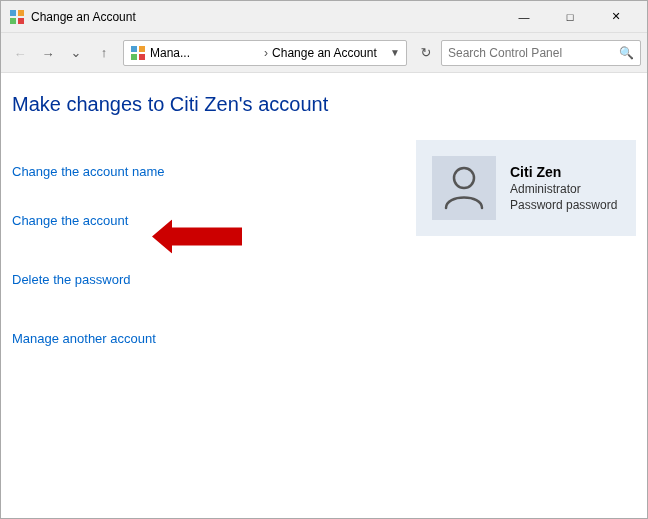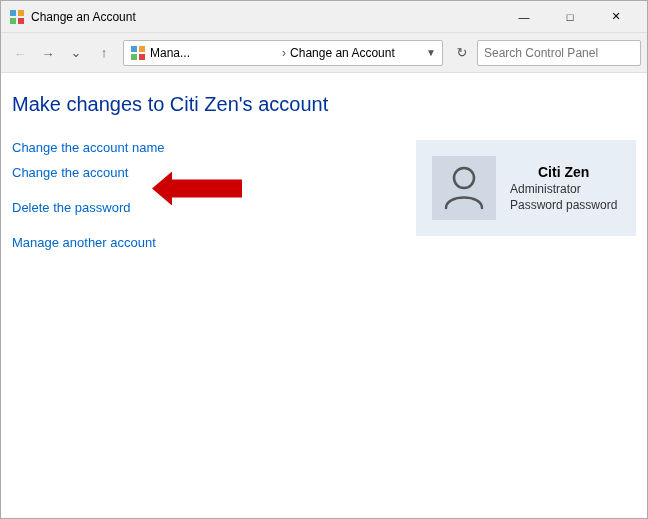--- a/index.html
+++ b/index.html
@@ -116,21 +116,21 @@
       justify-content: center;
       cursor: pointer;
       border-radius: 3px;
       background: transparent;
       border: none;
       color: #555;
       font-size: 13px;
     }
 
     .search-bar {
-      width: 164px;
+      width: 200px;
       height: 26px;
       background: #fff;
       border: 1px solid #bbb;
       border-radius: 2px;
       display: flex;
       align-items: center;
       padding: 0 6px;
       gap: 7px;
     }
     .search-input {
@@ -165,20 +165,21 @@
       display: flex;
       flex-direction: column;
       gap: 10px;
     }
 
     .action-link {
       color: #0066cc;
       text-decoration: none;
       font-size: 13px;
       cursor: pointer;
+      margin-top: 24px;
     }
 
     .content-area {
       display: flex;
       gap: 24px;
     }
 
     .left-panel {
       flex: 1;
     }
@@ -210,21 +211,20 @@
 
     .account-info {
       display: flex;
       flex-direction: column;
       gap: 2px;
     }
     .account-name {
       font-size: 14px;
       font-weight: 600;
       color: #000;
-      margin-left: 28px;
     }
     .account-detail {
       font-size: 12px;
       color: #333;
     }
 
     .separator-gap {
       height: 10px;
     }
   </style>

